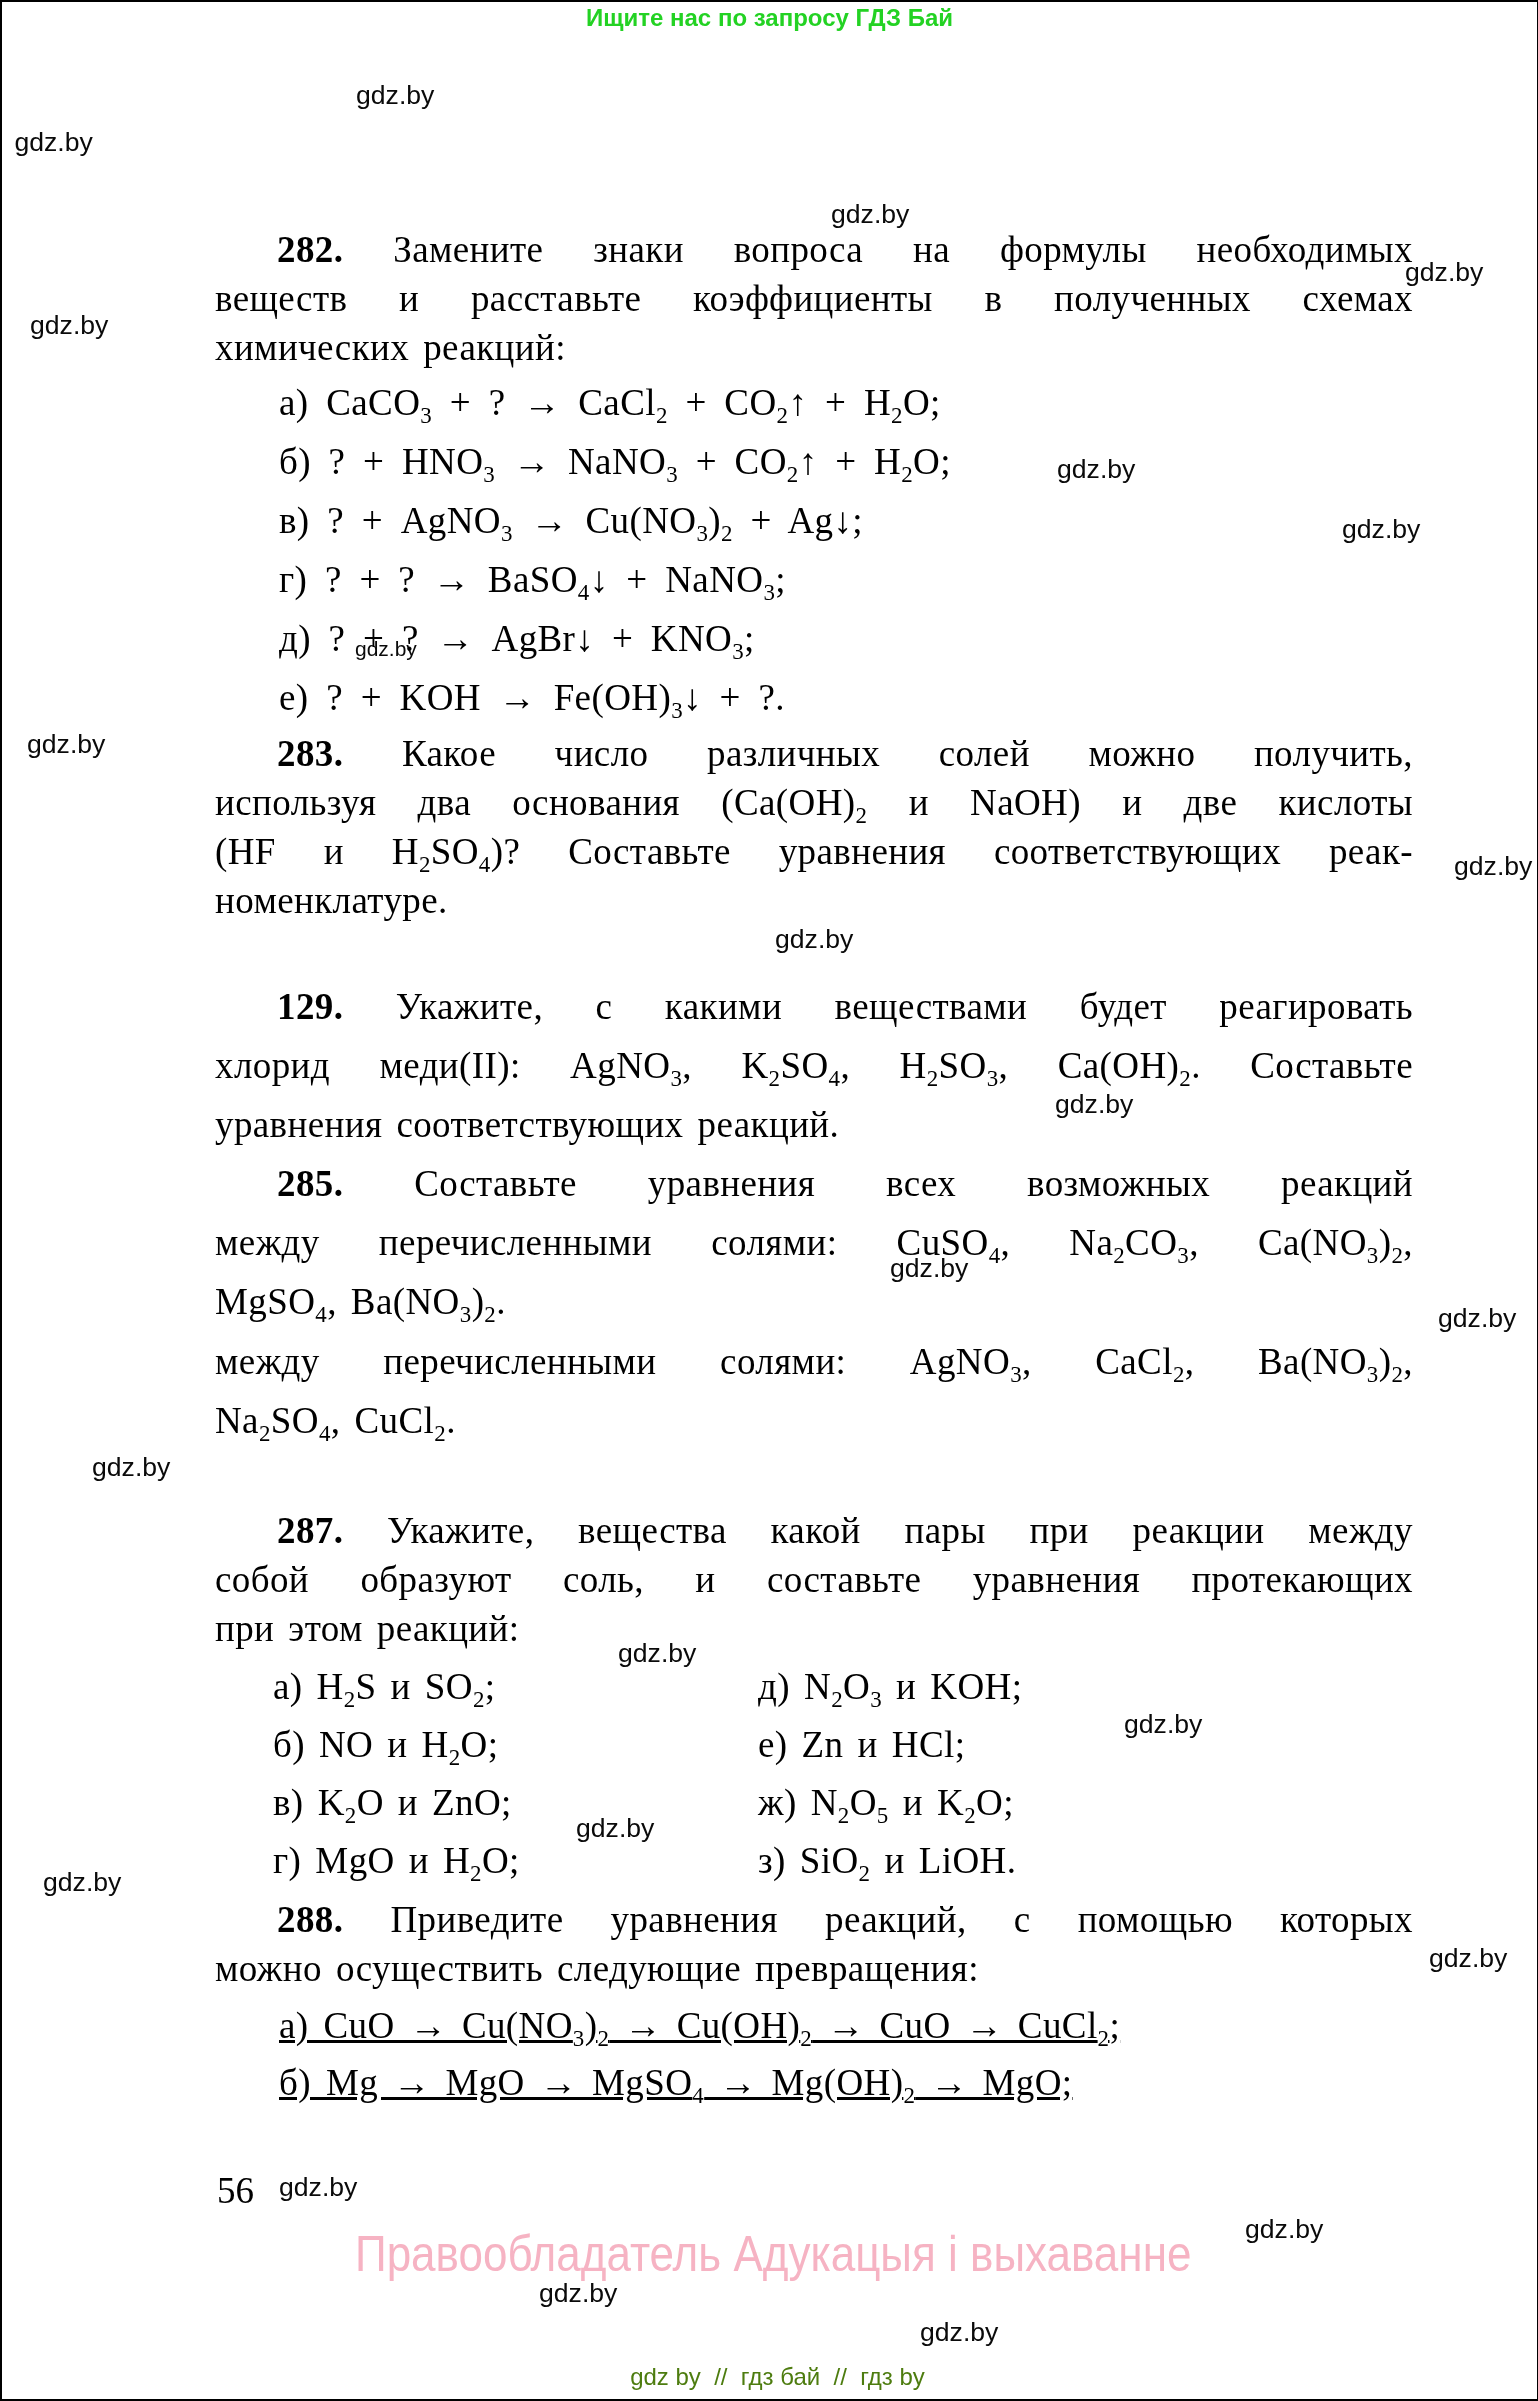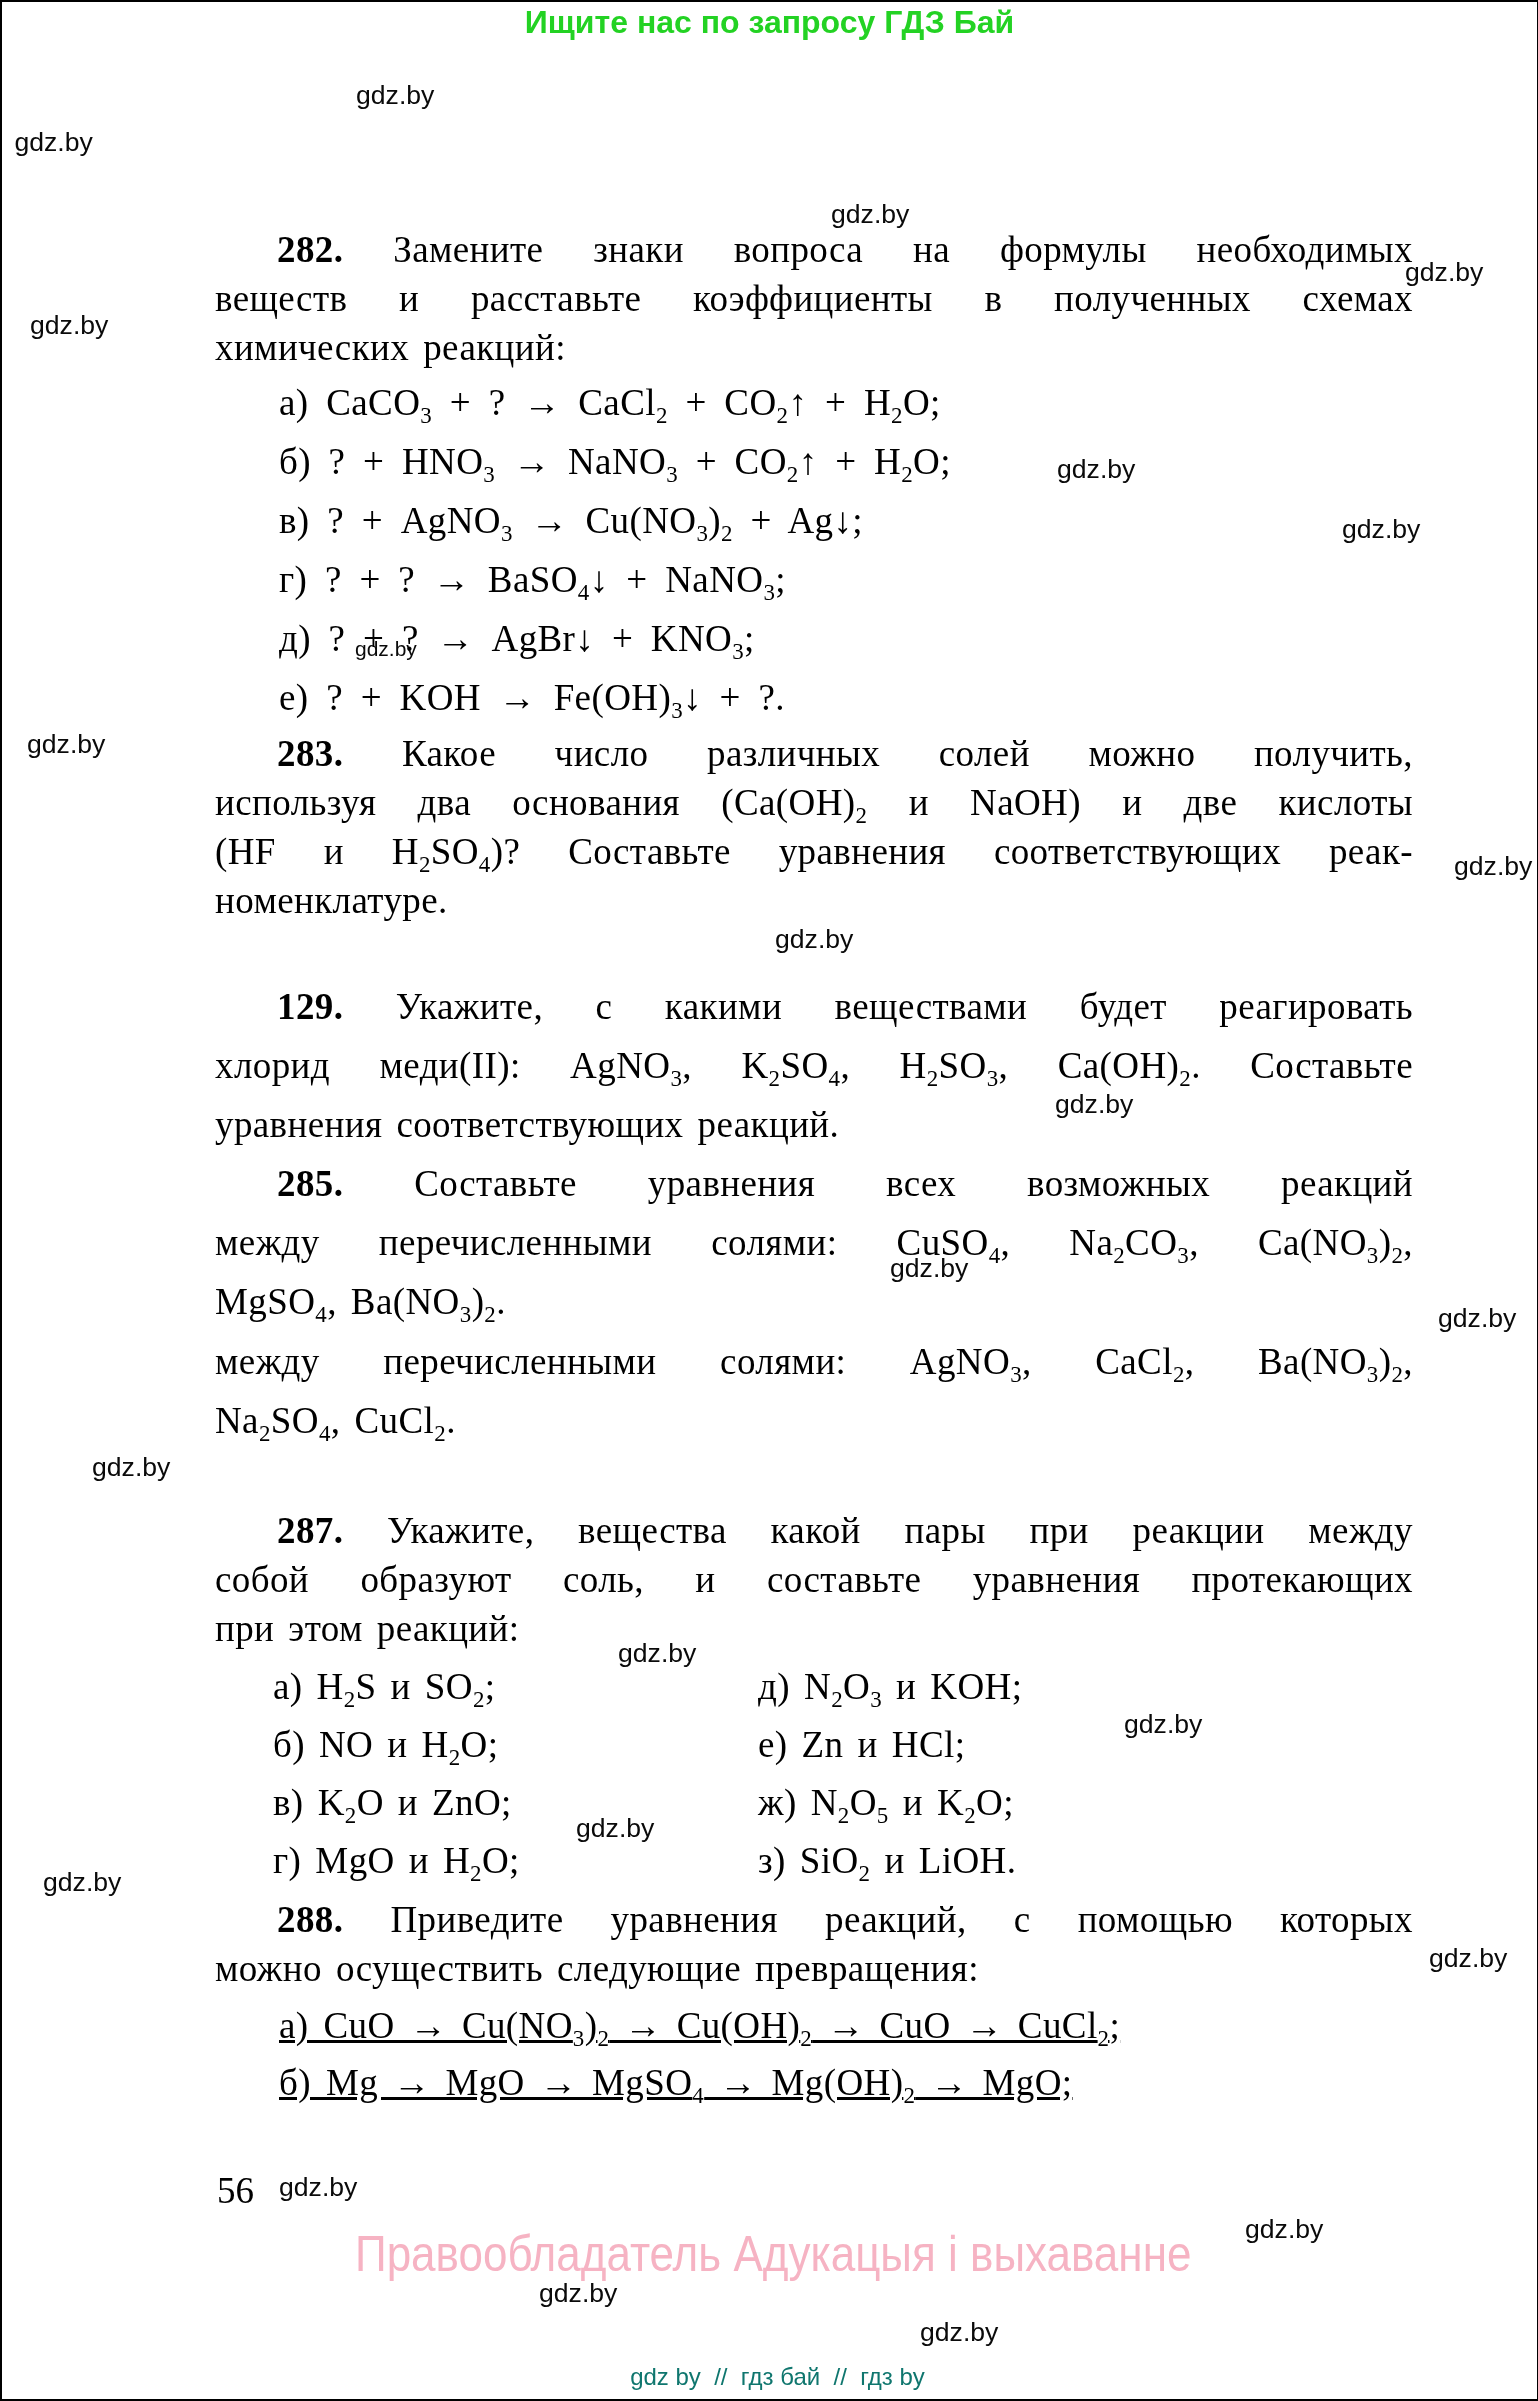--- a/index.html
+++ b/index.html
@@ -3,21 +3,21 @@
 <meta charset="utf-8">
 <style>
   html,body { margin:0; padding:0; background:#888; }
   .page {
     position:relative; width:1539px; height:2401px;
     background:#ffffff; border:2.7px solid #000; box-sizing:border-box;
     font-family:"Liberation Serif", serif; color:#000; overflow:hidden;
   }
   .promo {
     position:absolute; top:1.8px; left:0; right:0; text-align:center;
-    font-family:"Liberation Sans", sans-serif; font-size:32px; font-weight:bold;
+    font-family:"Liberation Sans", sans-serif; font-size:24px; font-weight:bold;
   }
   .wm {
     position:absolute; font-family:Liberation Sans, sans-serif;
     font-size:26.6px; color:#0a0a0a; white-space:nowrap; line-height:1;
   }
   .wm-sm { font-size:21px; }
   .para {
     position:absolute; left:213px; width:1198px;
     font-size:37px; line-height:49px; letter-spacing:0.4px; word-spacing:4.4px;
     white-space:normal;
@@ -144,16 +144,16 @@
     <div class="jline ind"><b>288.</b> Приведите уравнения реакций, с помощью которых</div>
     <div class="lline">можно осуществить следующие превращения:</div>
   </div>
   <div class="eqs chains" style="top:1995px">
     <div>а) CuO → Cu(NO<sub>3</sub>)<sub>2</sub> → Cu(OH)<sub>2</sub> → CuO → CuCl<sub>2</sub>;</div>
     <div>б) Mg → MgO → MgSO<sub>4</sub> → Mg(OH)<sub>2</sub> → MgO;</div>
   </div>
 
   <div class="pagenum">56</div>
   <div class="copyright" style="color:#f6b3c3;">Правообладатель Адукацыя і выхаванне</div>
-  <div class="footer-links" style="color:#0f766e;padding-left:16px;">gdz by&nbsp;&nbsp;//&nbsp;&nbsp;гдз бай&nbsp;&nbsp;//&nbsp;&nbsp;гдз by</div>
+  <div class="footer-links" style="color:#4d7c0f;padding-left:16px;">gdz by&nbsp;&nbsp;//&nbsp;&nbsp;гдз бай&nbsp;&nbsp;//&nbsp;&nbsp;гдз by</div>
 
 </div>
 
 
 </body></html>

